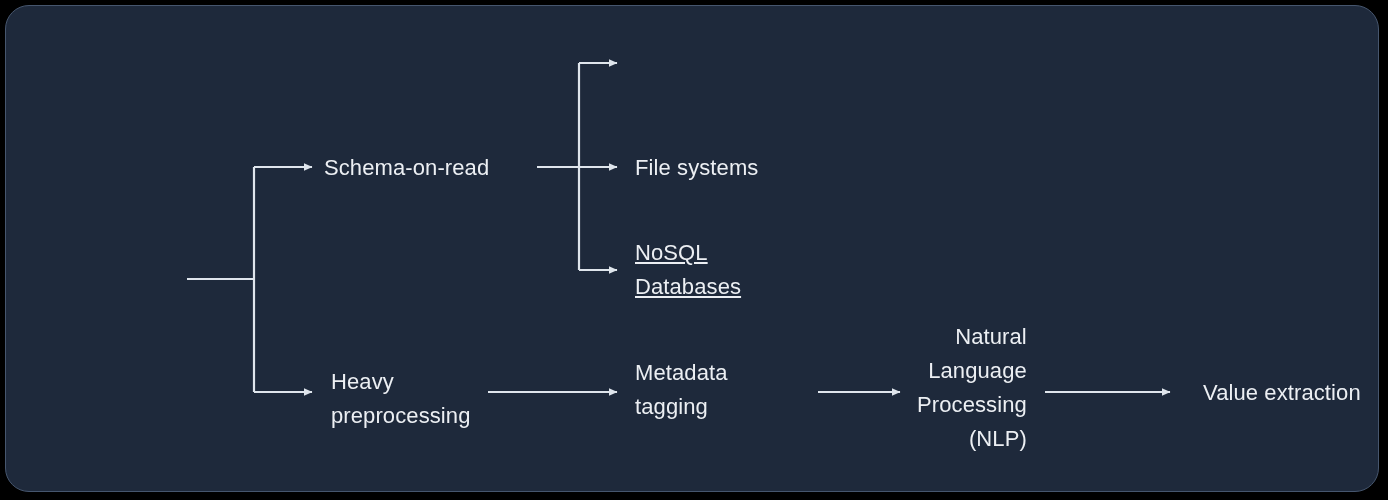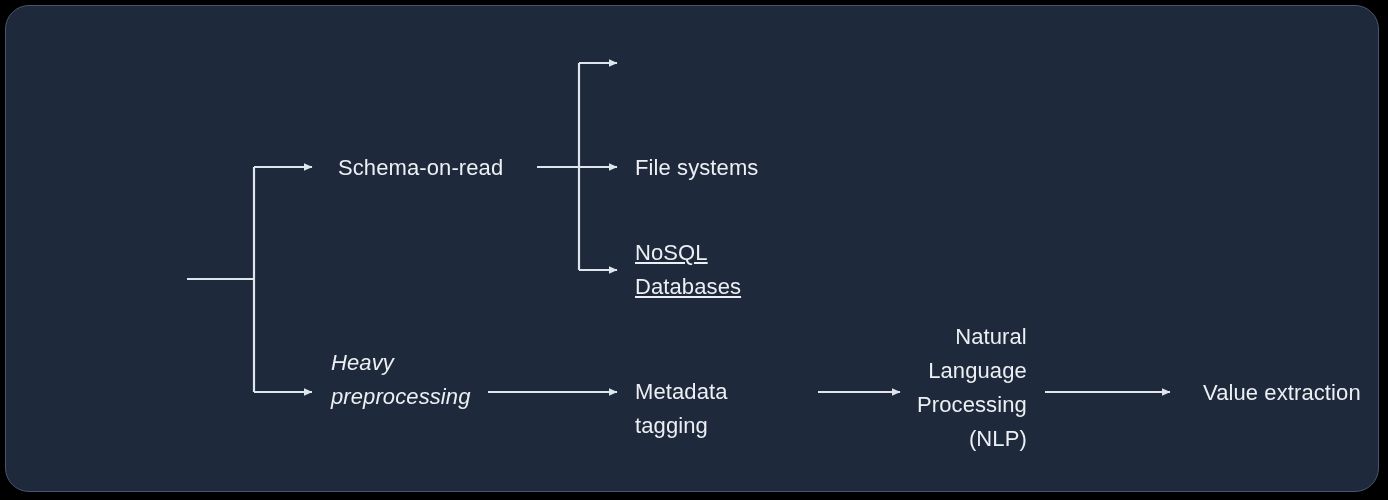--- a/index.html
+++ b/index.html
@@ -82,32 +82,32 @@
 
       <path d="M488,392 L617,392" marker-end="url(#arrowhead)"></path>
 
       <path d="M818,392 L900,392" marker-end="url(#arrowhead)"></path>
 
       <path d="M1045,392 L1170,392" marker-end="url(#arrowhead)"></path>
     </g>
   </svg>
 
 
-  <div class="node" style="left:338px; top:151px;">Schema-on-read</div>
+  <div class="node" style="left:324px; top:151px;">Schema-on-read</div>
 
 
   <div class="node" style="left:635px; top:151px;text-align:center;">File systems</div>
 
   <div class="node" style="left:635px; top:236px;text-decoration:underline;">NoSQL
 Databases</div>
 
-  <div class="node" style="left:331px; top:346px;font-style:italic;">Heavy
+  <div class="node" style="left:331px; top:365px;">Heavy
 preprocessing</div>
 
-  <div class="node" style="left:635px; top:375px;">Metadata
+  <div class="node" style="left:635px; top:356px;">Metadata
 tagging</div>
 
   <div class="node" style="left:917px; top:320px;text-align:right;">Natural
 Language
 Processing
 (NLP)</div>
 
   <div class="node" style="left:1183px; top:376px;margin-left:20px;">Value extraction</div>
 </div>
 

